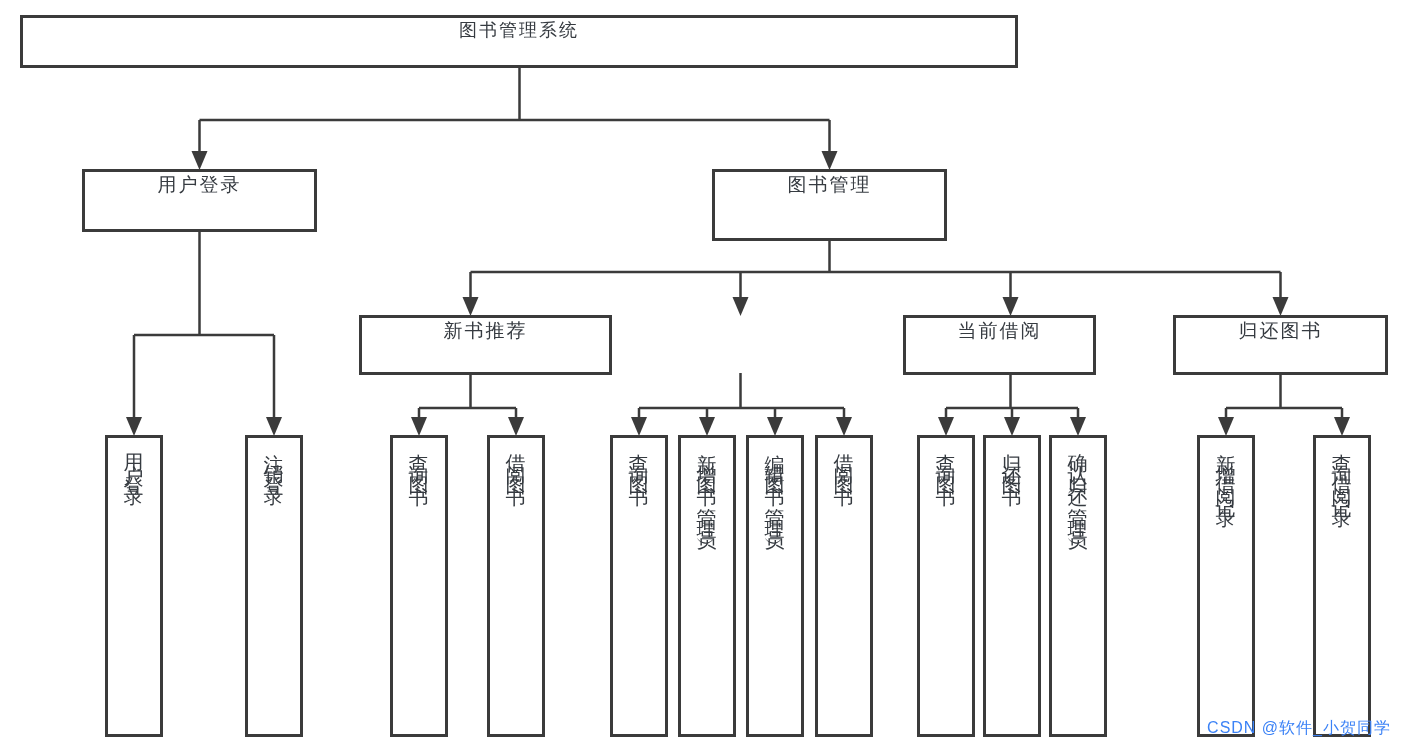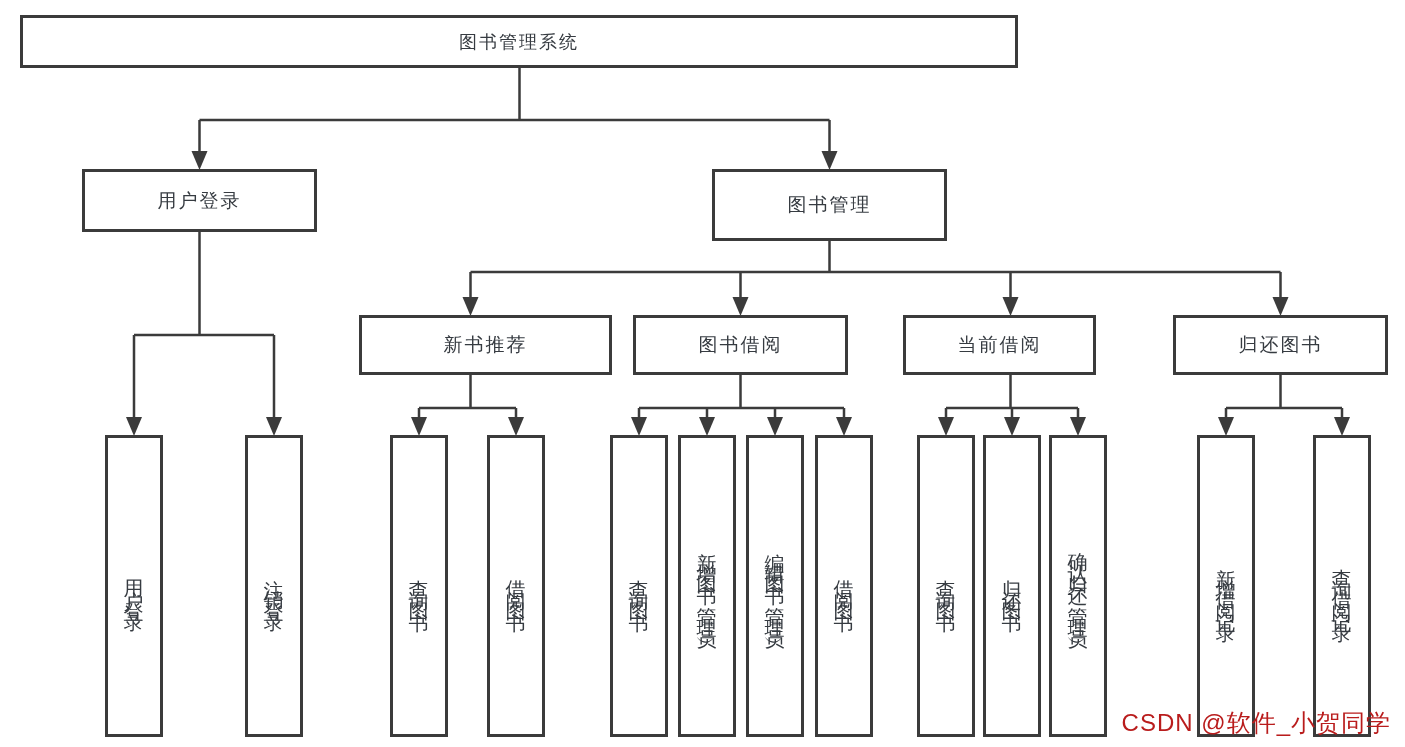--- a/index.html
+++ b/index.html
@@ -3,32 +3,32 @@
 <meta charset="utf-8">
 <style>
   html,body{margin:0;padding:0;background:#ffffff;}
   #stage{
     position:relative;width:1405px;height:747px;overflow:hidden;background:#ffffff;
     font-family:"Liberation Sans","DejaVu Sans",sans-serif;
   }
   #connectors{position:absolute;left:0;top:0;z-index:1;}
   .node{
     position:absolute;box-sizing:border-box;background:#ffffff;
-    border:3px solid #3b3b3b;display:flex;align-items:center;justify-content:center;
+    border:3px solid #3b3b3b;display:flex;align-items:flex-start;justify-content:center;
     color:#363b41;z-index:2;
   }
   .hnode{font-size:19px;letter-spacing:2px;}
   .root{font-size:18px;}
   .vnode span{
     writing-mode:vertical-rl;text-orientation:mixed;
     font-size:20px;letter-spacing:11px;line-height:1;
   }
   .watermark{
     position:absolute;right:14px;bottom:8px;z-index:6;
-    font-size:24px;color:#b91c1c;letter-spacing:1px;
+    font-size:16px;color:#3b82f6;letter-spacing:1px;
   }
   svg line, svg path{stroke:#3b3b3b;stroke-width:2.5;fill:none;}
   svg polygon{fill:#3b3b3b;stroke:none;}
 </style>
 </head>
 <body>
 
 <div id="stage">
 
   <svg id="connectors" width="1405" height="747">
@@ -74,23 +74,20 @@
   <div class="node hnode" style="left:82px;top:169px;width:235px;height:63px">
     <span>用户登录</span>
   </div>
   <div class="node hnode" style="left:712px;top:169px;width:235px;height:72px">
     <span>图书管理</span>
   </div>
 
   <div class="node hnode" style="left:359px;top:315px;width:253px;height:60px">
     <span>新书推荐</span>
   </div>
-  <div class="node hnode" style="left:633px;top:315px;width:215px;height:60px">
-    <span>图书借阅</span>
-  </div>
   <div class="node hnode" style="left:903px;top:315px;width:193px;height:60px">
     <span>当前借阅</span>
   </div>
   <div class="node hnode" style="left:1173px;top:315px;width:215px;height:60px">
     <span>归还图书</span>
   </div>
 
   <div class="node vnode" style="left:105px;top:435px;width:58px;height:302px">
     <span>用户登录</span>
   </div>

